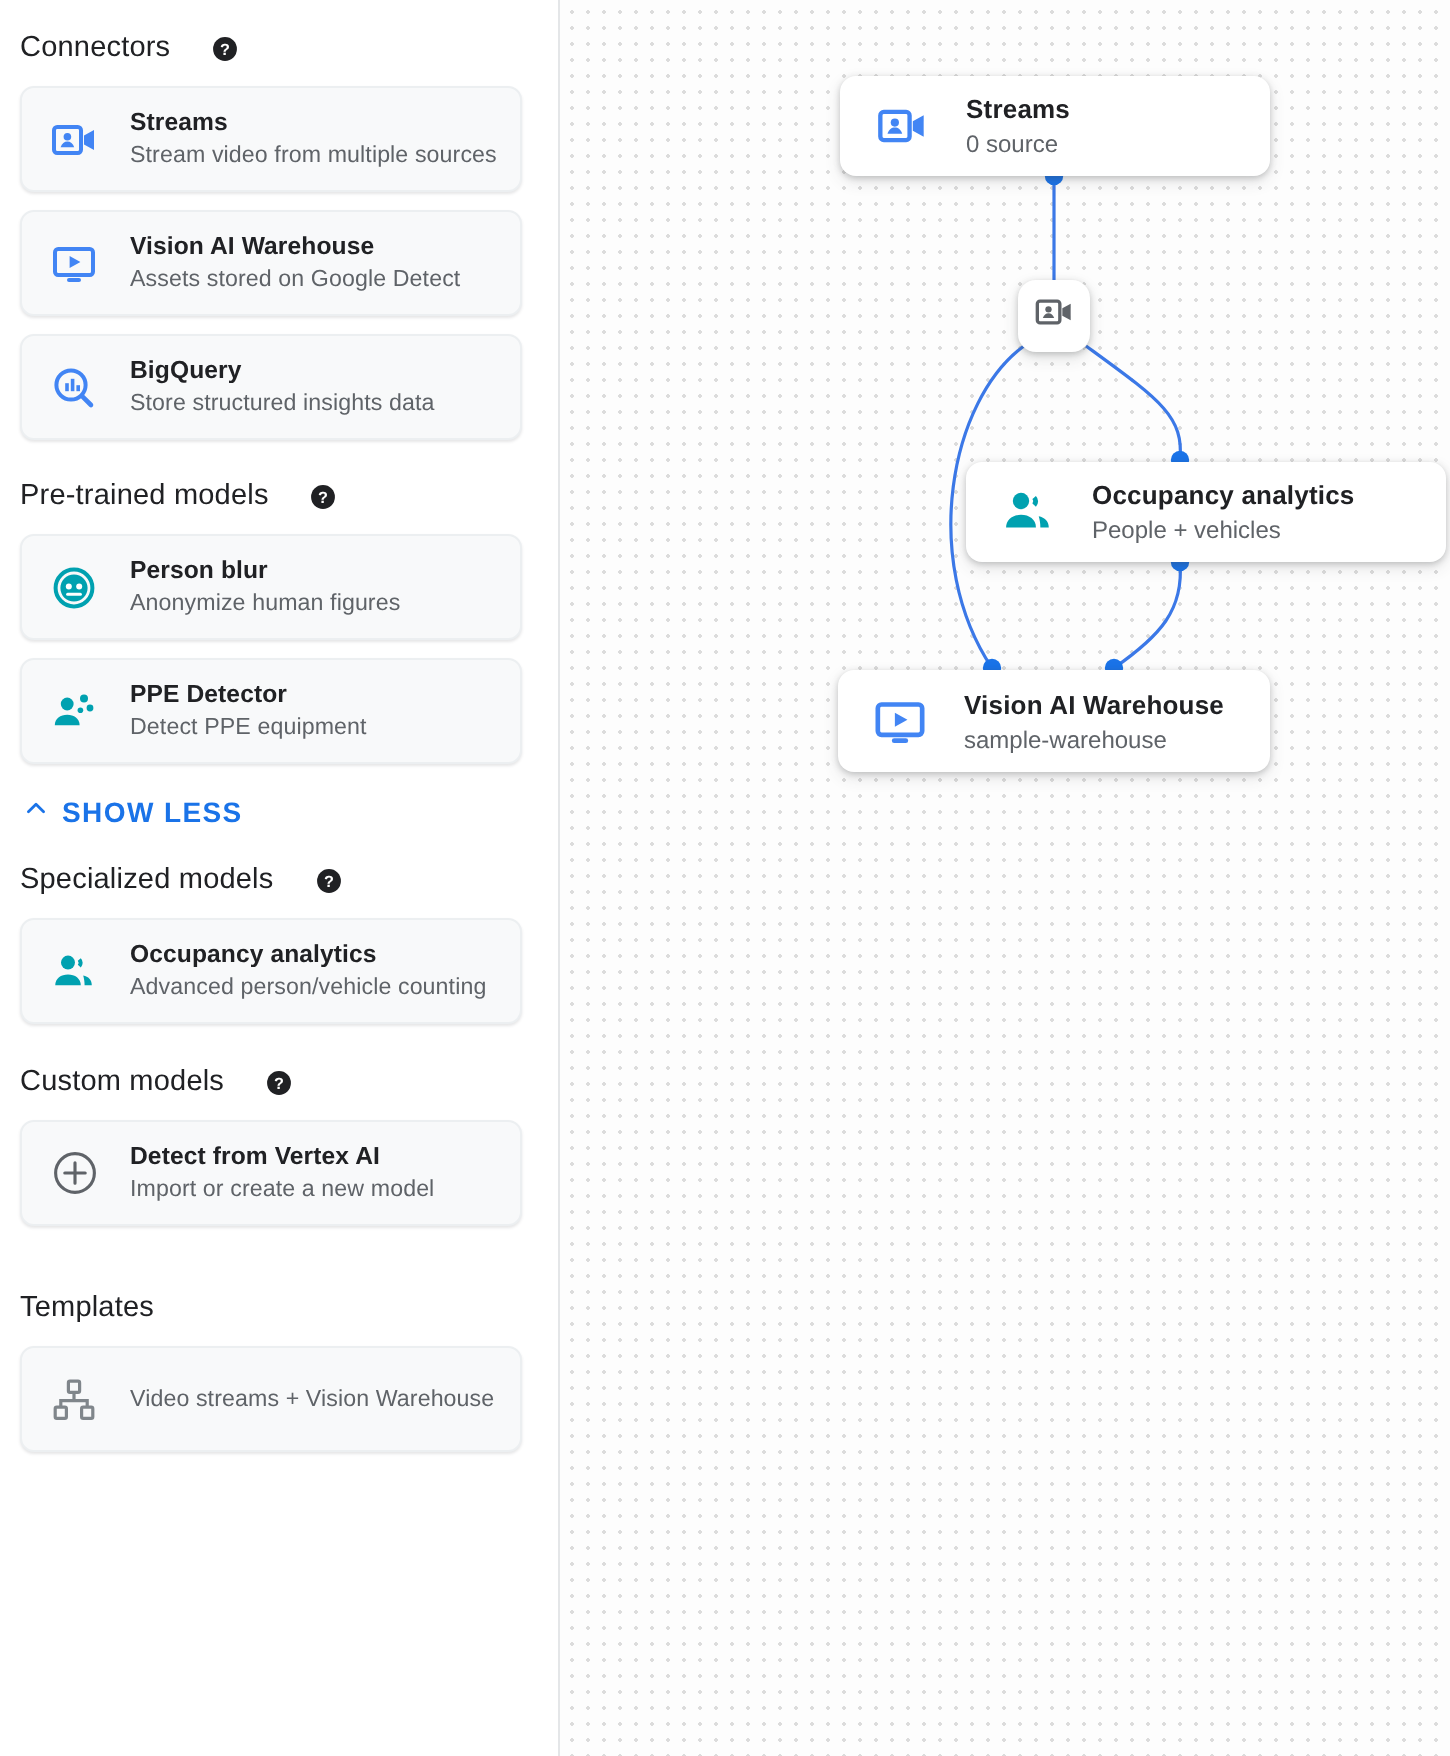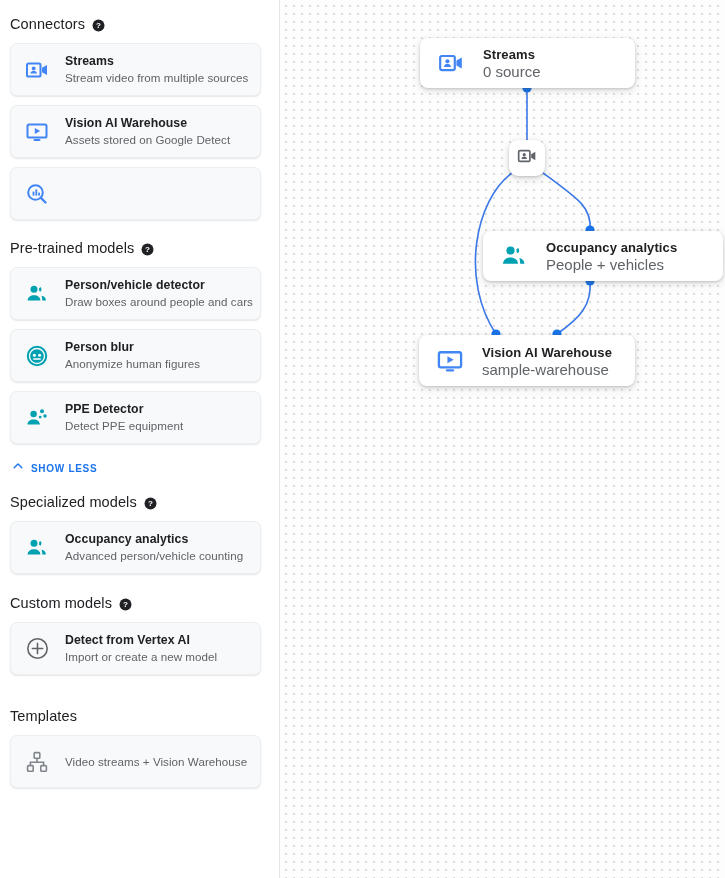--- a/index.html
+++ b/index.html
@@ -26,21 +26,21 @@
     height: 878px;
     background: #ffffff;
     border-right: 1px solid #e4e6e8;
     box-sizing: border-box;
     overflow: hidden;
     padding: 0;
   }
   .section-head {
     display: flex;
     align-items: center;
-    gap: 7px;
+    gap: 21px;
     padding: 0 0 0 10px;
     height: 22px;
     margin-top: 13px;
     margin-bottom: 8px;
   }
   .section-title {
     font-size: 14.5px;
     color: #202124;
     letter-spacing: 0.1px;
     line-height: 22px;
@@ -93,21 +93,21 @@
     display: flex;
     align-items: center;
     gap: 6px;
     padding-left: 11px;
     margin-top: 14px;
     margin-bottom: 2px;
     height: 20px;
     cursor: pointer;
   }
   .show-less-label {
-    font-size: 10px;
+    font-size: 14px;
     font-weight: bold;
     color: #1a73e8;
     letter-spacing: 0.7px;
   }
 
   
   .canvas {
     position: relative;
     width: 445px;
     height: 878px;
@@ -141,21 +141,21 @@
   }
   .node-text { display: flex; flex-direction: column; }
   .node-title {
     font-size: 13px;
     font-weight: bold;
     color: #202124;
     line-height: 17px;
     letter-spacing: 0.1px;
   }
   .node-sub {
-    font-size: 15px;
+    font-size: 12px;
     color: #5f6368;
     line-height: 16px;
     margin-top: 1px;
   }
   .mini-node {
     position: absolute;
     width: 36px; height: 36px;
     background: #ffffff;
     border-radius: 9px;
     box-shadow: 0 1px 3px rgba(60,64,67,0.26), 0 3px 8px rgba(60,64,67,0.14);
@@ -211,46 +211,36 @@
     <div class="card">
       <span class="card-icon">
         <svg width="24" height="24" viewBox="0 0 24 24">
             <circle cx="10.5" cy="10.5" r="7.3" fill="none" stroke="#4285f4" stroke-width="2"></circle>
             <rect x="7.6" y="9.6" width="1.8" height="4" fill="#4285f4"></rect>
             <rect x="10.4" y="7.4" width="1.8" height="6.2" fill="#4285f4"></rect>
             <rect x="13.2" y="10.6" width="1.8" height="3" fill="#4285f4"></rect>
             <line x1="15.9" y1="15.9" x2="20.5" y2="20.5" stroke="#4285f4" stroke-width="2.3" stroke-linecap="round"></line>
           </svg>
       </span>
+      <span class="card-text">
+        <span class="card-title">BigQuery</span>
+        <span class="card-sub">Store structured insights data</span>
+      </span>
     </div>
 
     <div class="section-head" style="margin-top:17px;">
       <span class="section-title">Pre-trained models</span>
       <span class="help-icon">
         <svg width="13" height="13" viewBox="0 0 24 24">
             <circle cx="12" cy="12" r="11" fill="#202124"></circle>
             <text x="12" y="17.5" font-size="15" font-weight="bold" text-anchor="middle" fill="#ffffff" font-family="Liberation Sans, sans-serif">?</text>
           </svg>
       </span>
     </div>
 
-    <div class="card">
-      <span class="card-icon">
-        <svg width="24" height="24" viewBox="0 0 24 24">
-            <circle cx="9" cy="7.3" r="3.5" fill="#00a1b0"></circle>
-            <path d="M2.6 18.6c0-3.4 2.9-5.4 6.4-5.4s6.4 2 6.4 5.4z" fill="#00a1b0"></path>
-            <path d="M15.4 5.1a3.3 3.3 0 0 1 0 4.6l-1.5-1.3a1.6 1.6 0 0 0 0-2z" fill="#00a1b0"></path>
-            <path d="M16.6 13.8c2.6 0.5 4.3 2.2 4.3 4.8h-3.6c0-1.9-0.3-3.4-0.7-4.8z" fill="#00a1b0"></path>
-          </svg>
-      </span>
-      <span class="card-text">
-        <span class="card-title">Person/vehicle detector</span>
-        <span class="card-sub">Draw boxes around people and cars</span>
-      </span>
-    </div>
 
     <div class="card">
       <span class="card-icon">
         <svg width="24" height="24" viewBox="0 0 24 24">
             <circle cx="12" cy="12" r="9.2" fill="none" stroke="#00a1b0" stroke-width="2"></circle>
             <path d="M12 5.2c3.7 0 6.8 3 6.8 6.8 0 3.7-3 6.8-6.8 6.8s-6.8-3-6.8-6.8c0-3.7 3-6.8 6.8-6.8z" fill="#00a1b0"></path>
             <circle cx="9.4" cy="11.3" r="1.5" fill="#ffffff"></circle>
             <circle cx="14.6" cy="11.3" r="1.5" fill="#ffffff"></circle>
             <path d="M8.8 15.1h6.4" stroke="#ffffff" stroke-width="1.5" stroke-linecap="round"></path>
           </svg>

